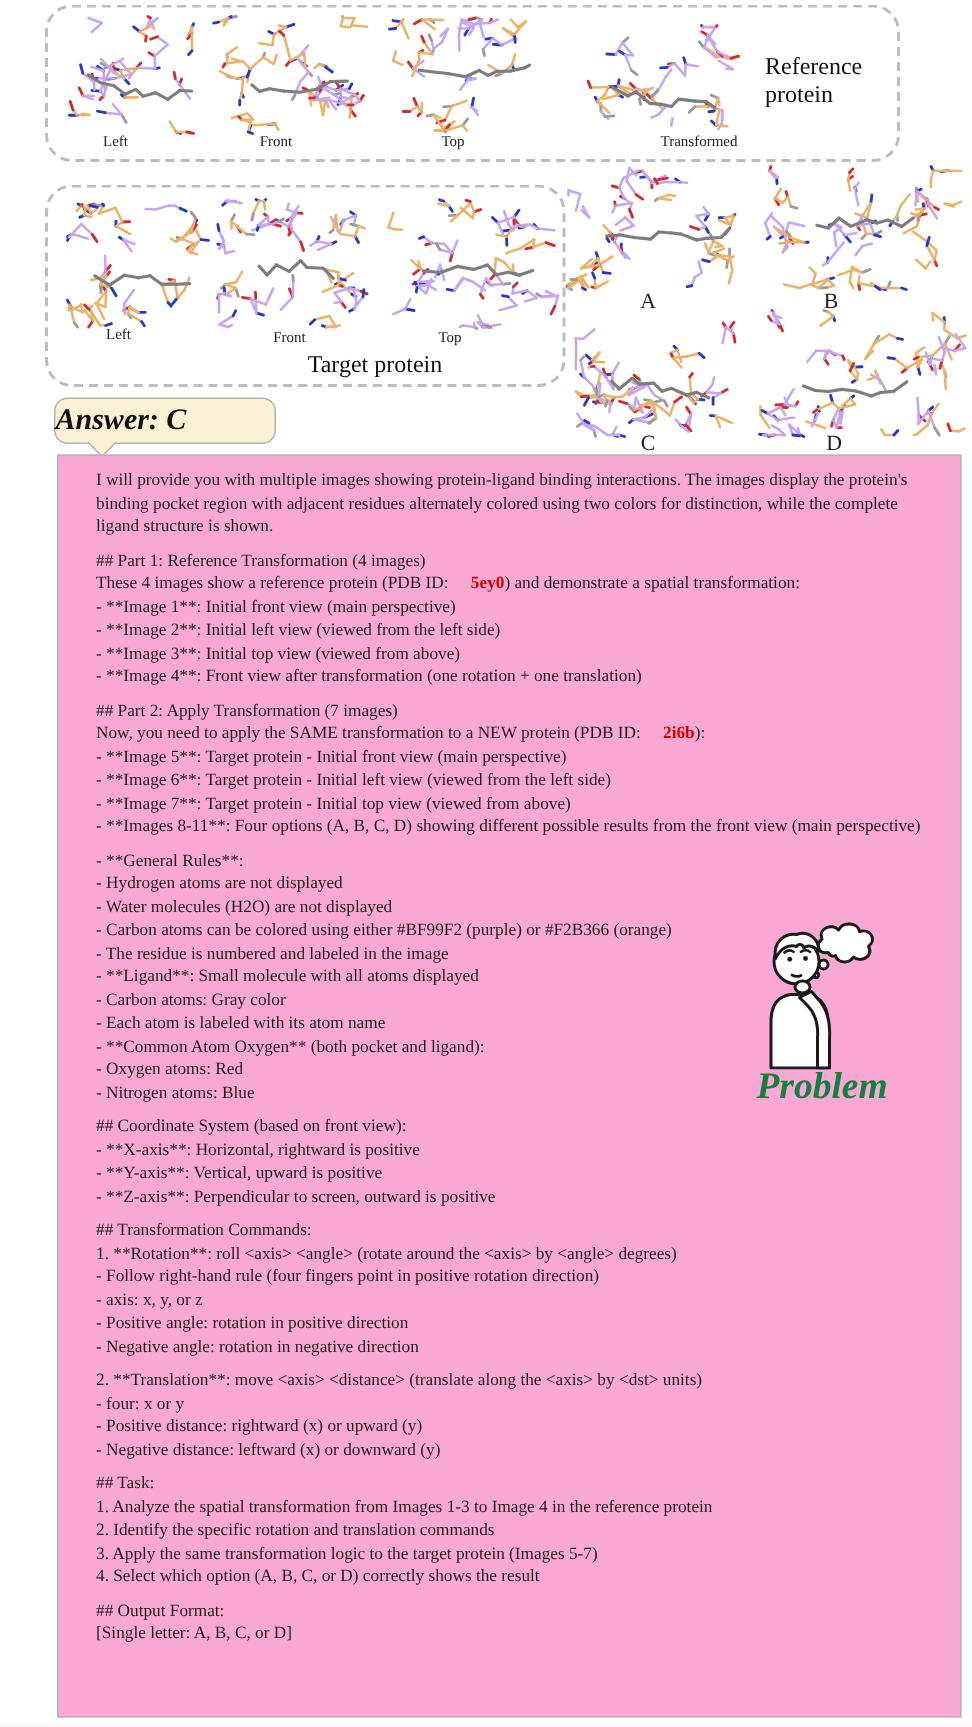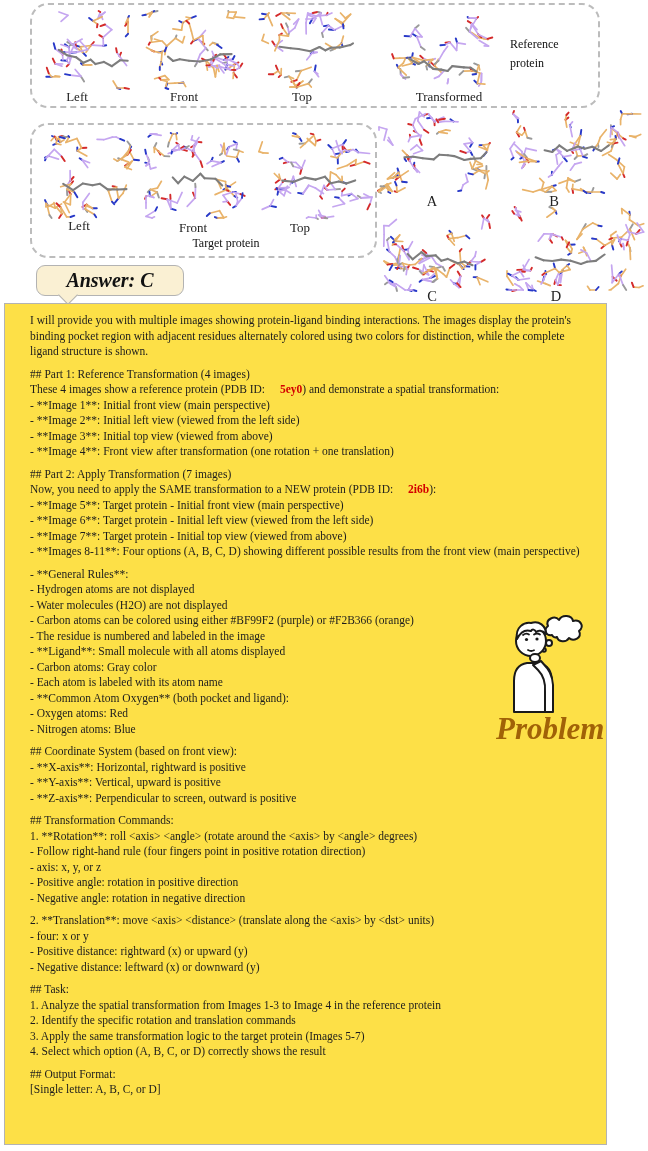--- a/index.html
+++ b/index.html
@@ -1,38 +1,38 @@
 <!DOCTYPE html>
 <html><head>
 <meta charset="utf-8">
 <style>
   html,body{margin:0;padding:0;background:#fff;}
   #page{position:relative;width:648px;height:1151px;background:#fff;overflow:hidden;
         font-family:"Liberation Serif", serif;color:#1c1c1c;}
   .dashed-box{position:absolute;border:2.5px dashed #bcbcbc;border-radius:18px;}
-  .thumb-label{position:absolute;font-size:13px;color:#222;white-space:nowrap;transform:translateX(-50%);}
-  .panel-caption{position:absolute;font-size:12px;color:#111;line-height:19px;}
+  .thumb-label{position:absolute;font-size:10px;color:#222;white-space:nowrap;transform:translateX(-50%);}
+  .panel-caption{position:absolute;font-size:16px;color:#111;line-height:19px;}
   .opt-label{position:absolute;font-size:14.5px;color:#222;transform:translateX(-50%);}
   #answer-badge{position:absolute;left:36px;top:265px;width:146px;height:29px;
     background:#FAF0D3;border:1.5px solid #b3b3b3;border-radius:9px;}
   #answer-badge .tail{position:absolute;left:24px;bottom:-7px;width:13px;height:13px;
     background:#FAF0D3;border-right:1.5px solid #b3b3b3;border-bottom:1.5px solid #b3b3b3;
     transform:rotate(45deg);}
   #answer-badge .answer-text{position:absolute;left:0;top:0;width:100%;height:29px;line-height:29px;
-    text-align:center;font-size:20px;font-weight:bold;font-style:italic;color:#111;}
-  #prompt-box{position:absolute;left:4px;top:303px;width:601px;height:840px;
-    background:#fde047;border:1.5px solid #b3b3b3;}
+    text-align:left;font-size:20px;font-weight:bold;font-style:italic;color:#111;}
+  #prompt-box{position:absolute;left:38px;top:303px;width:601px;height:840px;
+    background:#f9a8d4;border:1.5px solid #b3b3b3;}
   #prompt-text{position:absolute;left:0;top:0;width:100%;box-sizing:border-box;
     padding:9px 20px 0 25px;font-size:11.5px;line-height:15.5px;color:#1c1c1c;}
   .para{margin:0 0 7px 0;}
   .pline{min-height:15.5px;}
   .pline b{font-weight:bold;margin-left:12px;}
   #thinker{position:absolute;left:504px;top:609px;}
   #problem-label{position:absolute;left:496px;top:711px;width:104px;text-align:center;
-    font-size:31px;font-weight:bold;font-style:italic;color:#a16207;}
+    font-size:25px;font-weight:bold;font-style:italic;color:#15803d;}
   svg.mol{position:absolute;overflow:visible;}
 </style>
 </head>
 <body>
 
 <div id="page">
 
   <div class="dashed-box" id="ref-box" style="left:30px;top:3px;width:566px;height:101px;">
     <svg class="mol" width="90" height="80" style="left:8px;top:5px;">
         <line x1="46.0" y1="42.2" x2="50.9" y2="35.5" stroke="#E9B36A" stroke-width="1.7" stroke-linecap="round"></line>
@@ -438,21 +438,21 @@
         <line x1="46.2" y1="52.9" x2="54.1" y2="53.6" stroke="#7D7D7D" stroke-width="2.1" stroke-linecap="round"></line>
         <line x1="54.1" y1="53.6" x2="60.6" y2="55.0" stroke="#7D7D7D" stroke-width="2.1" stroke-linecap="round"></line>
         <line x1="60.6" y1="55.0" x2="65.4" y2="50.1" stroke="#7D7D7D" stroke-width="2.1" stroke-linecap="round"></line>
         <line x1="65.4" y1="50.1" x2="76.8" y2="51.4" stroke="#7D7D7D" stroke-width="2.1" stroke-linecap="round"></line>
         <line x1="76.8" y1="51.4" x2="83.9" y2="51.8" stroke="#7D7D7D" stroke-width="2.1" stroke-linecap="round"></line>
         <line x1="83.9" y1="51.8" x2="89.5" y2="55.7" stroke="#7D7D7D" stroke-width="2.1" stroke-linecap="round"></line>
       </svg>
     <div class="thumb-label" style="left:45px;top:84px;">Left</div>
     <div class="thumb-label" style="left:152px;top:84px;">Front</div>
     <div class="thumb-label" style="left:270px;top:84px;">Top</div>
-    <div class="thumb-label" style="left:417px;top:84px;">Transformed</div>
+    <div class="thumb-label" style="left:434px;top:84px;">Transformed</div>
     <div class="panel-caption" style="left:478px;top:30px;width:84px;">Reference protein</div>
   </div>
 
   <div class="dashed-box" id="target-box" style="left:30px;top:123px;width:343px;height:131px;">
     <svg class="mol" width="96" height="84" style="left:12px;top:10px;">
         <line x1="43.2" y1="71.1" x2="48.5" y2="73.3" stroke="#E9B36A" stroke-width="1.7" stroke-linecap="round"></line>
         <line x1="48.5" y1="73.3" x2="52.8" y2="73.2" stroke="#2738C8" stroke-width="1.9" stroke-linecap="round"></line>
         <line x1="48.5" y1="73.3" x2="42.6" y2="69.5" stroke="#E9B36A" stroke-width="1.7" stroke-linecap="round"></line>
         <line x1="42.6" y1="69.5" x2="38.5" y2="71.9" stroke="#D42A2A" stroke-width="1.9" stroke-linecap="round"></line>
         <line x1="42.6" y1="69.5" x2="41.2" y2="73.9" stroke="#E9B36A" stroke-width="1.7" stroke-linecap="round"></line>
@@ -825,21 +825,21 @@
         <line x1="47.9" y1="45.6" x2="58.7" y2="47.6" stroke="#7D7D7D" stroke-width="2.1" stroke-linecap="round"></line>
         <line x1="58.7" y1="47.6" x2="68.0" y2="44.7" stroke="#7D7D7D" stroke-width="2.1" stroke-linecap="round"></line>
         <line x1="68.0" y1="44.7" x2="73.8" y2="51.2" stroke="#7D7D7D" stroke-width="2.1" stroke-linecap="round"></line>
         <line x1="73.8" y1="51.2" x2="81.8" y2="49.5" stroke="#7D7D7D" stroke-width="2.1" stroke-linecap="round"></line>
         <line x1="81.8" y1="49.5" x2="89.3" y2="51.4" stroke="#7D7D7D" stroke-width="2.1" stroke-linecap="round"></line>
         <line x1="89.3" y1="51.4" x2="98.2" y2="48.4" stroke="#7D7D7D" stroke-width="2.1" stroke-linecap="round"></line>
       </svg>
     <div class="thumb-label" style="left:47px;top:93px;">Left</div>
     <div class="thumb-label" style="left:161px;top:95px;">Front</div>
     <div class="thumb-label" style="left:268px;top:95px;">Top</div>
-    <div class="panel-caption" style="left:114px;top:109px;width:160px;text-align:center;">Target protein</div>
+    <div class="panel-caption" style="left:138px;top:109px;width:160px;text-align:center;">Target protein</div>
   </div>
 
   <svg class="mol" width="114" height="84" style="left:377px;top:110px;">
       <line x1="17.6" y1="62.7" x2="10.5" y2="69.0" stroke="#E9B36A" stroke-width="1.7" stroke-linecap="round"></line>
       <line x1="10.5" y1="69.0" x2="16.2" y2="67.7" stroke="#E9B36A" stroke-width="1.7" stroke-linecap="round"></line>
       <line x1="16.2" y1="67.7" x2="20.8" y2="65.1" stroke="#2738C8" stroke-width="1.9" stroke-linecap="round"></line>
       <line x1="16.2" y1="67.7" x2="21.7" y2="62.2" stroke="#E9B36A" stroke-width="1.7" stroke-linecap="round"></line>
       <line x1="21.7" y1="62.2" x2="20.5" y2="58.4" stroke="#2738C8" stroke-width="1.9" stroke-linecap="round"></line>
       <line x1="21.7" y1="62.2" x2="25.1" y2="71.7" stroke="#E9B36A" stroke-width="1.7" stroke-linecap="round"></line>
       <line x1="25.1" y1="71.7" x2="29.8" y2="72.2" stroke="#2738C8" stroke-width="1.9" stroke-linecap="round"></line>

